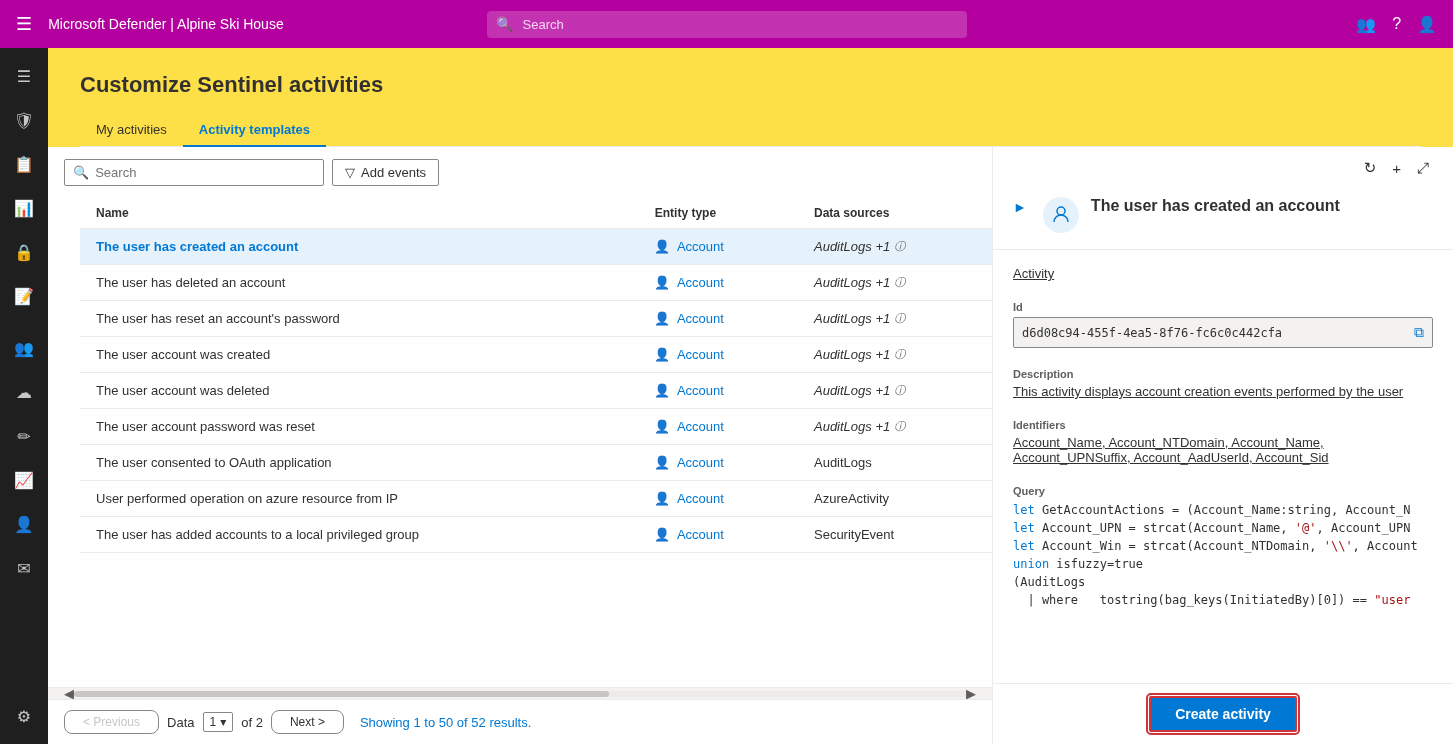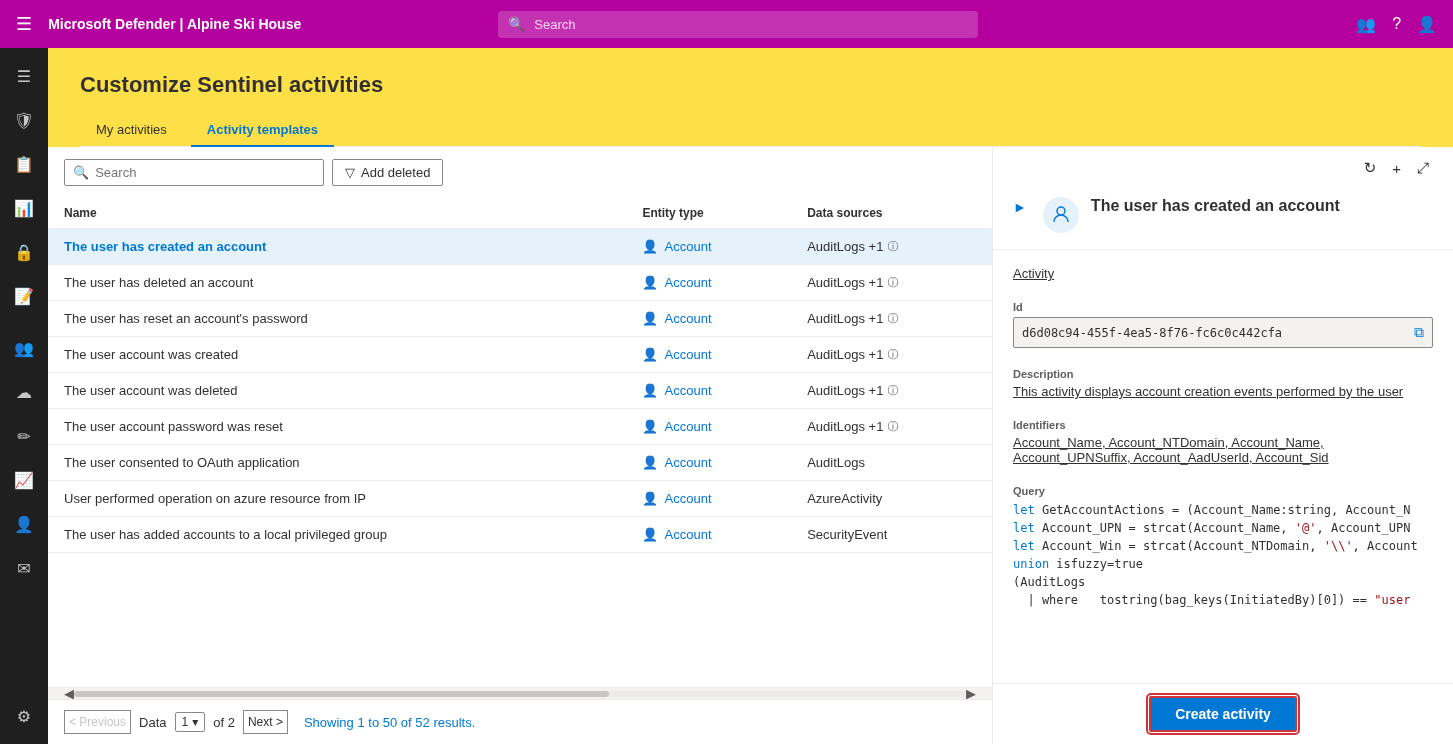--- a/index.html
+++ b/index.html
@@ -10,21 +10,21 @@
       background: #b4009e;
       color: white;
       height: 48px;
       display: flex;
       align-items: center;
       padding: 0 16px;
       gap: 16px;
       flex-shrink: 0;
       z-index: 100;
     }
-    .topnav-title { font-size: 14px; font-weight: 700; color: white; white-space: nowrap; }
+    .topnav-title { font-size: 14px; font-weight: 400; color: white; white-space: nowrap; }
     .topnav-search {
       flex: 1;
       max-width: 480px;
       margin: 0 auto;
       position: relative;
     }
     .topnav-search input {
       width: 100%;
       padding: 6px 12px 6px 36px;
       border-radius: 4px;
@@ -84,21 +84,21 @@
     
     .page-header {
       padding: 24px 32px 0;
       background: #fde047;
     }
     .page-title { font-size: 22px; font-weight: 600; color: #323130; margin-bottom: 16px; }
 
     
     .tabs {
       display: flex;
-      gap: 8px;
+      gap: 0;
       border-bottom: 1px solid #edebe9;
     }
     .tab {
       padding: 8px 16px;
       font-size: 13px;
       cursor: pointer;
       color: #323130;
       border-bottom: 2px solid transparent;
       margin-bottom: -1px;
     }
@@ -153,38 +153,38 @@
       padding: 5px 12px;
       border: 1px solid #8a8886;
       border-radius: 2px;
       background: white;
       cursor: pointer;
       font-size: 13px;
       color: #323130;
     }
 
     
-    .table-container { flex: 1; overflow-y: auto; overflow-x: hidden; }
+    .table-container { flex: 1; overflow-y: auto; overflow-x: hidden; margin-left: 32px; }
     table { width: 100%; border-collapse: collapse; }
     thead th {
       text-align: left;
       padding: 8px 16px;
       font-weight: 600;
       font-size: 12px;
       color: #323130;
       background: white;
       border-bottom: 1px solid #edebe9;
       position: sticky;
       top: 0;
     }
     tbody tr { border-bottom: 1px solid #edebe9; cursor: pointer; }
     tbody tr.selected { background: #e6f2fb; }
     tbody td { padding: 10px 16px; font-size: 13px; color: #323130; }
     .entity-cell { display: flex; align-items: center; gap: 6px; color: #0078d4; }
-    .datasource-cell { display: flex; align-items: flex-end; gap: 4px; }
+    .datasource-cell { display: flex; align-items: flex-end; gap: 4px; font-style: italic; }
     .info-icon { color: #605e5c; font-size: 11px; cursor: pointer; }
 
     
     .table-container::-webkit-scrollbar { width: 6px; }
     .table-container::-webkit-scrollbar-track { background: #f3f2f1; }
     .table-container::-webkit-scrollbar-thumb { background: #c8c6c4; border-radius: 3px; }
 
     
     .h-scroll-area {
       height: 12px;
@@ -212,23 +212,23 @@
     .pagination {
       padding: 10px 16px;
       display: flex;
       align-items: center;
       gap: 8px;
       background: white;
       border-top: 1px solid #edebe9;
       font-size: 13px;
     }
     .page-btn {
-      padding: 4px 4px;
+      padding: 4px 18px;
       border: 1px solid #8a8886;
-      border-radius: 0;
+      border-radius: 8px;
       background: white;
       cursor: pointer;
       font-size: 12px;
       color: #323130;
     }
     .page-btn.disabled { color: #c8c6c4; cursor: default; }
     .page-select {
       display: inline-flex;
       align-items: center;
       gap: 4px;
@@ -395,21 +395,21 @@
     <div class="split-pane">
 
       <div class="left-pane">
         <div class="toolbar">
           <div class="search-box">
             <span class="search-icon">🔍</span>
             <input type="text" placeholder="Search" style="">
           </div>
           <button class="add-filter-btn">
             <span>▽</span>
-            <span>Add deleted</span>
+            <span>Add events</span>
           </button>
         </div>
 
         <div class="table-container">
           <table>
             <thead>
               <tr>
                 <th>Name</th>
                 <th>Entity type</th>
                 <th>Data sources</th>

